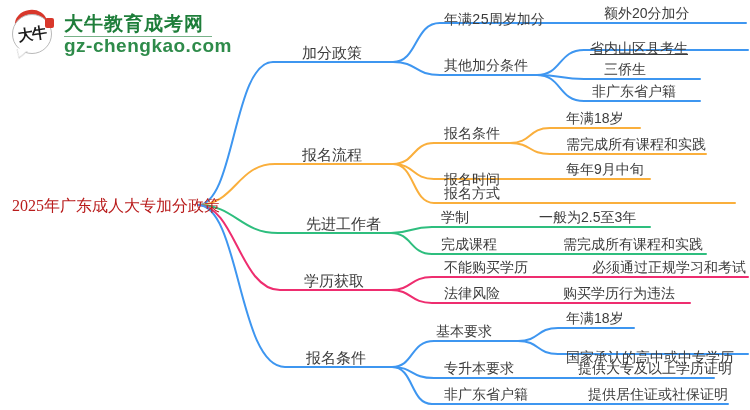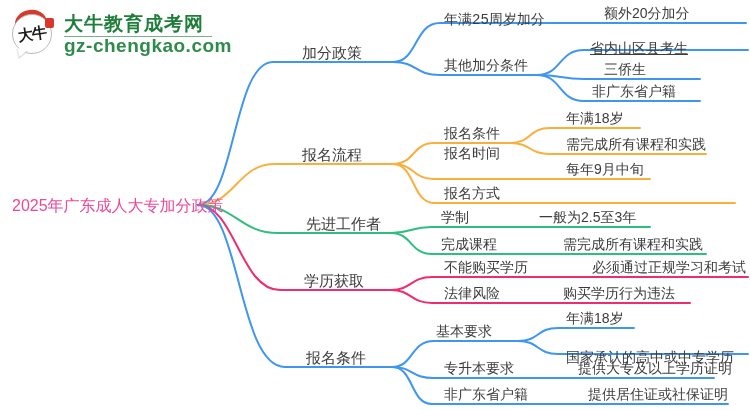--- a/index.html
+++ b/index.html
@@ -2,21 +2,21 @@
 <html><head>
 <meta charset="utf-8">
 <style>
   html,body{margin:0;padding:0;background:#fff;}
   .canvas{position:relative;width:750px;height:410px;background:#ffffff;overflow:hidden;
           font-family:"Liberation Sans","DejaVu Sans",sans-serif;}
   svg.links{position:absolute;left:0;top:0;width:750px;height:410px;pointer-events:none;}
   svg.links path{fill:none;stroke-width:2;stroke-linecap:round;}
   .node{position:absolute;white-space:nowrap;font-size:14px;color:#3c3c3c;line-height:17px;cursor:default;}
   .branch-label{font-size:15px;font-weight:400;}
-  .root-label{position:absolute;left:12px;top:196px;font-size:16px;color:#ec4899;white-space:nowrap;}
+  .root-label{position:absolute;left:12px;top:196px;font-size:16px;color:#b91c1c;white-space:nowrap;font-family:Liberation Serif, serif;}
   
   .logo{position:absolute;left:10px;top:10px;display:flex;align-items:center;gap:8px;}
   .logo-bubble{position:relative;width:46px;height:46px;}
   .bubble-circle{position:absolute;left:2px;top:4px;width:38px;height:38px;border-radius:50%;
                  background:#fff;border:1px solid #b9b9b9;display:flex;align-items:center;justify-content:center;}
   .bubble-circle span{font-family:"Liberation Serif","DejaVu Serif",serif;font-weight:bold;font-size:15px;
                       color:#1a1a1a;transform:rotate(-8deg);letter-spacing:-1px;}
   .bubble-arc{position:absolute;left:4px;top:0px;width:32px;height:13px;background:#d8372b;
               border-radius:16px 16px 0 0/13px 13px 0 0;transform:rotate(-8deg);}
   .bubble-seal{position:absolute;right:2px;top:8px;width:9px;height:10px;background:#d8372b;border-radius:2px;}
@@ -88,21 +88,21 @@
   <div class="node" style="left:604px;top:5px;">额外20分加分</div>
   <div class="node" style="left:444px;top:57px;">其他加分条件</div>
   <div class="node" style="left:590px;top:40px;text-decoration:underline;">省内山区县考生</div>
   <div class="node" style="left:604px;top:61px;">三侨生</div>
   <div class="node" style="left:592px;top:83px;">非广东省户籍</div>
 
   <div class="node branch-label" style="left:302px;top:146px;">报名流程</div>
   <div class="node" style="left:444px;top:125px;">报名条件</div>
   <div class="node" style="left:566px;top:110px;">年满18岁</div>
   <div class="node" style="left:566px;top:136px;">需完成所有课程和实践</div>
-  <div class="node" style="left:444px;top:145px;">报名时间</div>
+  <div class="node" style="left:444px;top:171px;">报名时间</div>
   <div class="node" style="left:566px;top:161px;">每年9月中旬</div>
   <div class="node" style="left:444px;top:185px;">报名方式</div>
 
   <div class="node branch-label" style="left:306px;top:215px;">先进工作者</div>
   <div class="node" style="left:441px;top:209px;">学制</div>
   <div class="node" style="left:539px;top:209px;">一般为2.5至3年</div>
   <div class="node" style="left:441px;top:236px;">完成课程</div>
   <div class="node" style="left:563px;top:236px;">需完成所有课程和实践</div>
 
   <div class="node branch-label" style="left:304px;top:272px;">学历获取</div>

